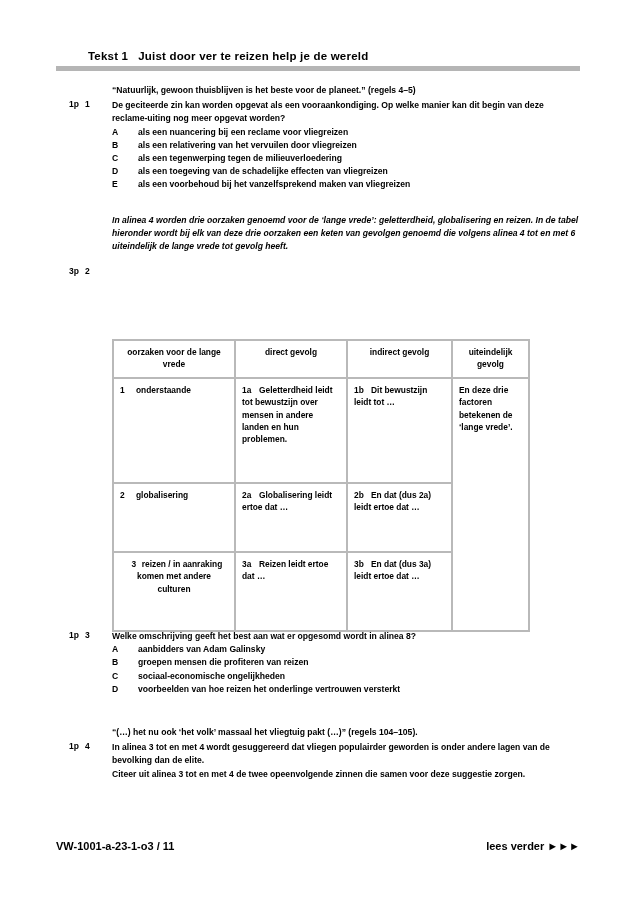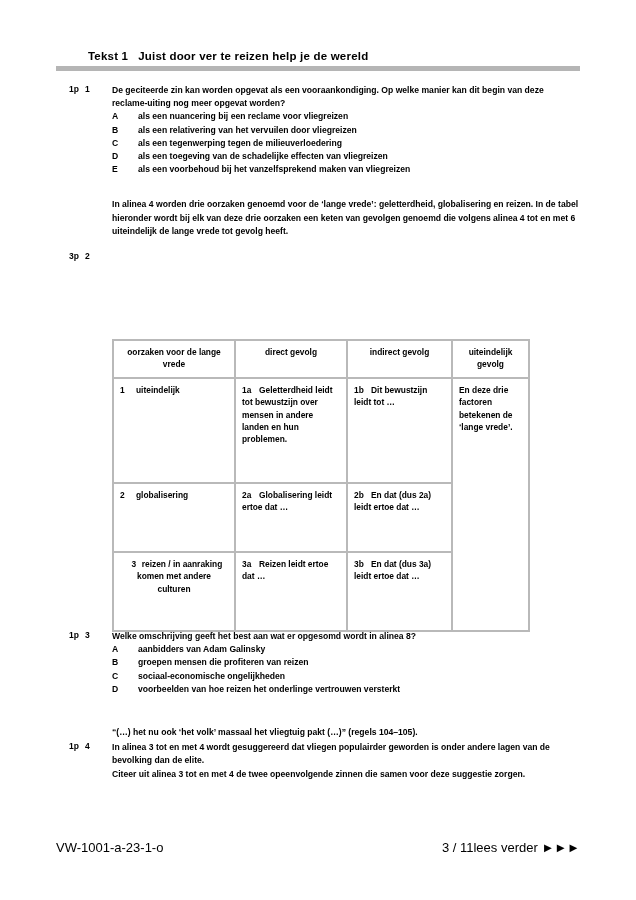--- a/index.html
+++ b/index.html
@@ -90,20 +90,21 @@
     font-weight: bold;
     line-height: 13.2px;
     margin: 0;
   }
 
   .para {
     font-size: 8.6px;
     font-weight: bold;
     line-height: 13.2px;
     margin: 0;
+    font-style: italic;
   }
 
   .options {
     margin: 0;
     padding: 0;
     list-style: none;
   }
   .options li {
     font-size: 8.6px;
     font-weight: bold;
@@ -160,41 +161,44 @@
   td.tall { height: 92px; }
   td.tall2 { height: 56px; }
   td.tall3 { height: 66px; text-align: center; }
 
   
   .footer {
     position: absolute;
     left: 56px;
     top: 840px;
     width: 524px;
-    font-size: 13px;
-    font-weight: normal;
+    font-size: 11px;
+    font-weight: bold;
     display: flex;
     justify-content: space-between;
     align-items: center;
   }
-  .footer .center { flex: 1; text-align: right; margin-left: 13px; }
+  .footer .center { flex: 1; text-align: left; }
   .footer .right { text-align: right; white-space: nowrap; }
 </style>
 </head>
 <body>
 
 <div class="page">
 
   <div class="text-heading">
     <span class="label">Tekst 1</span><span>Juist door ver te reizen help je de wereld</span>
   </div>
   <div class="header-rule"></div>
 
   <div class="content">
 
+    <div class="block">
+      <p class="quote">“Natuurlijk, gewoon thuisblijven is het beste voor de planeet.” (regels 4–5)</p>
+    </div>
 
     <div class="block">
       <span class="score">1p</span>
       <span class="qnum">1</span>
       <p class="qtext">De geciteerde zin kan worden opgevat als een vooraankondiging. Op welke manier kan dit begin van deze reclame-uiting nog meer opgevat worden?</p>
       <ul class="options">
         <li><span class="letter">A</span><span>als een nuancering bij een reclame voor vliegreizen</span></li>
         <li><span class="letter">B</span><span>als een relativering van het vervuilen door vliegreizen</span></li>
         <li><span class="letter">C</span><span>als een tegenwerping tegen de milieuverloedering</span></li>
         <li><span class="letter">D</span><span>als een toegeving van de schadelijke effecten van vliegreizen</span></li>
@@ -227,21 +231,21 @@
       <thead>
         <tr>
           <th>oorzaken voor de lange vrede</th>
           <th>direct gevolg</th>
           <th>indirect gevolg</th>
           <th>uiteindelijk gevolg</th>
         </tr>
       </thead>
       <tbody>
         <tr>
-          <td class="tall"><span class="cell-num">1</span><span>uiteindelijk</span></td>
+          <td class="tall"><span class="cell-num">1</span><span>onderstaande</span></td>
           <td><span class="cell-num-wide">1a</span><span>Geletterdheid leidt tot bewustzijn over mensen in andere landen en hun problemen.</span></td>
           <td><span class="cell-num-wide">1b</span><span>Dit bewustzijn leidt tot …</span></td>
           <td rowspan="3"><span>En deze drie factoren betekenen de ‘lange vrede’.</span></td>
         </tr>
         <tr>
           <td class="tall2"><span class="cell-num">2</span><span>globalisering</span></td>
           <td><span class="cell-num-wide">2a</span><span>Globalisering leidt ertoe dat …</span></td>
           <td><span class="cell-num-wide">2b</span><span>En dat (dus 2a) leidt ertoe dat …</span></td>
         </tr>
         <tr>

